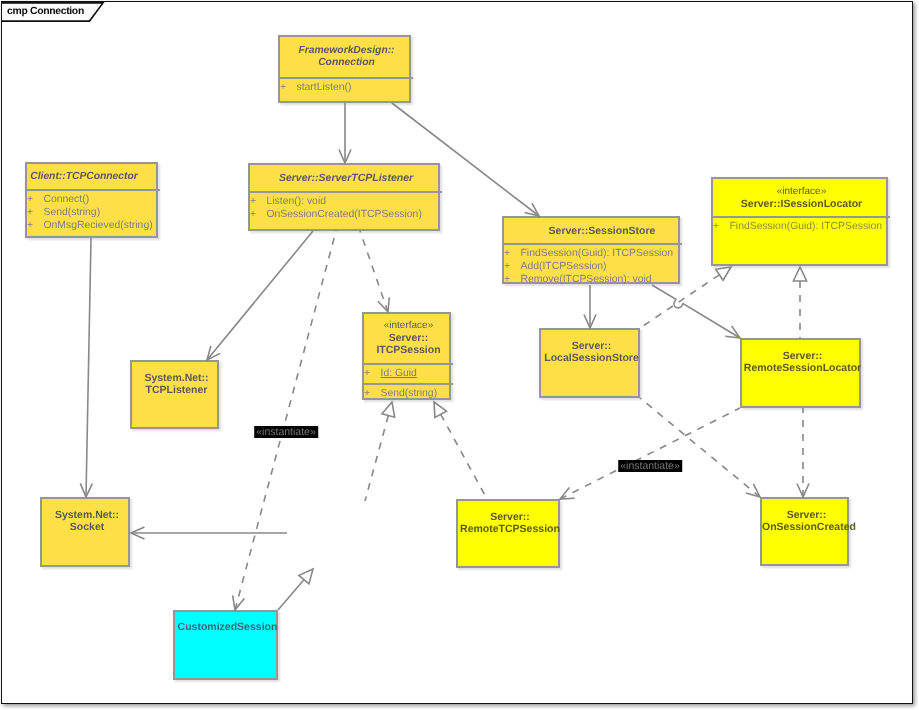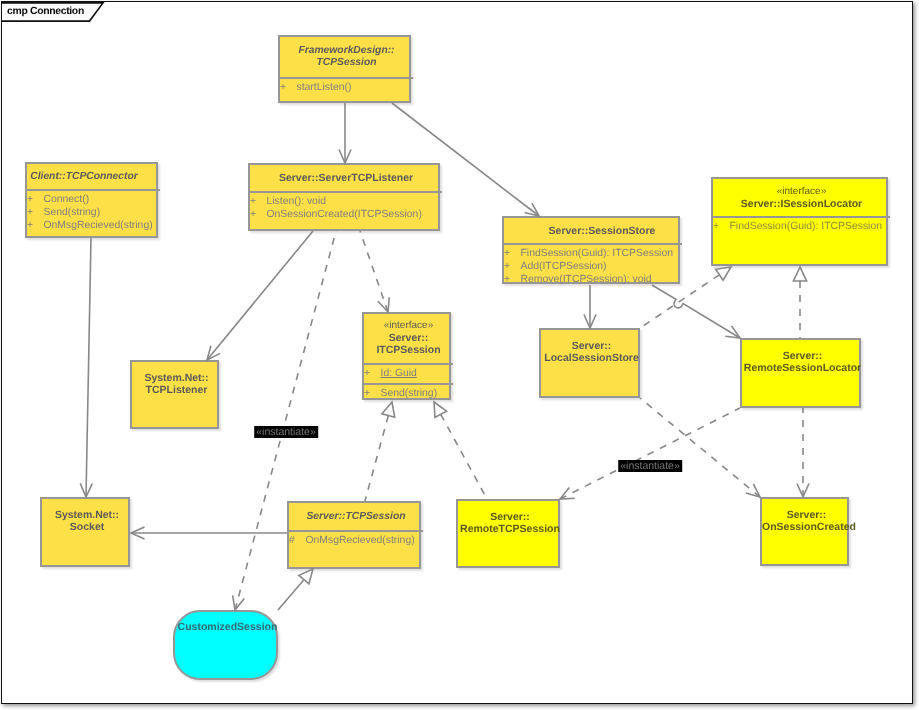--- a/index.html
+++ b/index.html
@@ -114,40 +114,40 @@
         <path d="M 0 0 L -14 -6.6 L -14 6.6 Z" fill="#ffffff" stroke="#888888" stroke-width="1.6" stroke-linejoin="miter" transform="translate(434,402) rotate(-118.65182845264876)"></path>
       </g>
       <g>
         <path d="M 278 610 L 303.9103266810016 579.6479030308267" fill="none" stroke="#888888" stroke-width="1.6" stroke-linecap="butt" stroke-linejoin="miter"></path>
         <path d="M 0 0 L -14 -6.6 L -14 6.6 Z" fill="#ffffff" stroke="#888888" stroke-width="1.6" stroke-linejoin="miter" transform="translate(313,569) rotate(-49.51398845800126)"></path>
       </g>
     </svg>
 <div class="cls" style="left: 278px; top: 35px; width: 133px; height: 68px;">
       <div class="hdr" style="top: 8px; width: 133px;">
         <div class="nm it">FrameworkDesign::</div>
-        <div class="nm it">TCPSession</div>
+        <div class="nm it">Connection</div>
       </div>
       <div class="rule" style="top: 40px; width: 133px;"></div>
       <div class="sect">
         <div class="feat" style="top: 45.4px;"><span class="vis">+</span><span>startListen()</span></div>
       </div>
     </div>
     <div class="cls" style="left: 25px; top: 162px; width: 133px; height: 76px;">
       <div class="hdr" style="top: 6.5px; width: 114px;">
         <div class="nm it">Client::TCPConnector</div>
       </div>
       <div class="rule" style="top: 25px; width: 133px;"></div>
       <div class="sect">
         <div class="feat" style="top: 30.4px;"><span class="vis">+</span><span>Connect()</span></div>
         <div class="feat" style="top: 43.2px;"><span class="vis">+</span><span>Send(string)</span></div>
         <div class="feat" style="top: 56px;"><span class="vis">+</span><span>OnMsgRecieved(string)</span></div>
       </div>
     </div>
     <div class="cls" style="left: 248px; top: 163px; width: 192px; height: 68px;">
-      <div class="hdr" style="top: 7px; width: 192px;">
+      <div class="hdr" style="top: 7px; width: 192px; font-style: italic;">
         <div class="nm">Server::ServerTCPListener</div>
       </div>
       <div class="rule" style="top: 26px; width: 192px;"></div>
       <div class="sect">
         <div class="feat" style="top: 31.4px;"><span class="vis">+</span><span>Listen(): void</span></div>
         <div class="feat" style="top: 44.2px;"><span class="vis">+</span><span>OnSessionCreated(ITCPSession)</span></div>
       </div>
     </div>
     <div class="cls" style="left: 502px; top: 216px; width: 178px; height: 68px;">
       <div class="hdr" style="top: 6.5px; width: 196px;">
@@ -202,41 +202,32 @@
         <div class="nm">Server::</div>
         <div class="nm">RemoteSessionLocator</div>
       </div>
     </div>
     <div class="cls" style="left: 40px; top: 497px; width: 90px; height: 70px;">
       <div class="hdr" style="top: 9.5px; width: 90px;">
         <div class="nm">System.Net::</div>
         <div class="nm">Socket</div>
       </div>
     </div>
-    <div class="cls" style="left: 287px; top: 501px; width: 134px; height: 68px;">
-      <div class="hdr" style="top: 7.5px; width: 134px;">
-        <div class="nm it">Server::TCPSession</div>
-      </div>
-      <div class="rule" style="top: 27px; width: 134px;"></div>
-      <div class="sect">
-        <div class="feat" style="top: 32.4px;"><span class="vis">#</span><span>OnMsgRecieved(string)</span></div>
-      </div>
-    </div>
     <div class="cls yellow" style="left: 456px; top: 499px; width: 104px; height: 69px;">
       <div class="hdr" style="top: 9.5px; width: 104px;">
         <div class="nm">Server::</div>
         <div class="nm">RemoteTCPSession</div>
       </div>
     </div>
     <div class="cls yellow" style="left: 760px; top: 497px; width: 89px; height: 69px;">
       <div class="hdr" style="top: 9.5px; width: 89px;">
         <div class="nm">Server::</div>
         <div class="nm">OnSessionCreated</div>
       </div>
     </div>
-    <div class="cls cyan" style="left: 173px; top: 610px; width: 105px; height: 70px; border-radius: 27px;">
+    <div class="cls cyan" style="left: 173px; top: 610px; width: 105px; height: 70px;">
       <div class="hdr" style="top: 9px; width: 105px;">
         <div class="nm">CustomizedSession</div>
       </div>
     </div>
     <div class="elbl" style="left: 286px; top: 432px;">«instantiate»</div>
     <div class="elbl" style="left: 650px; top: 466px;">«instantiate»</div>
   </div>
 
 </body></html>

